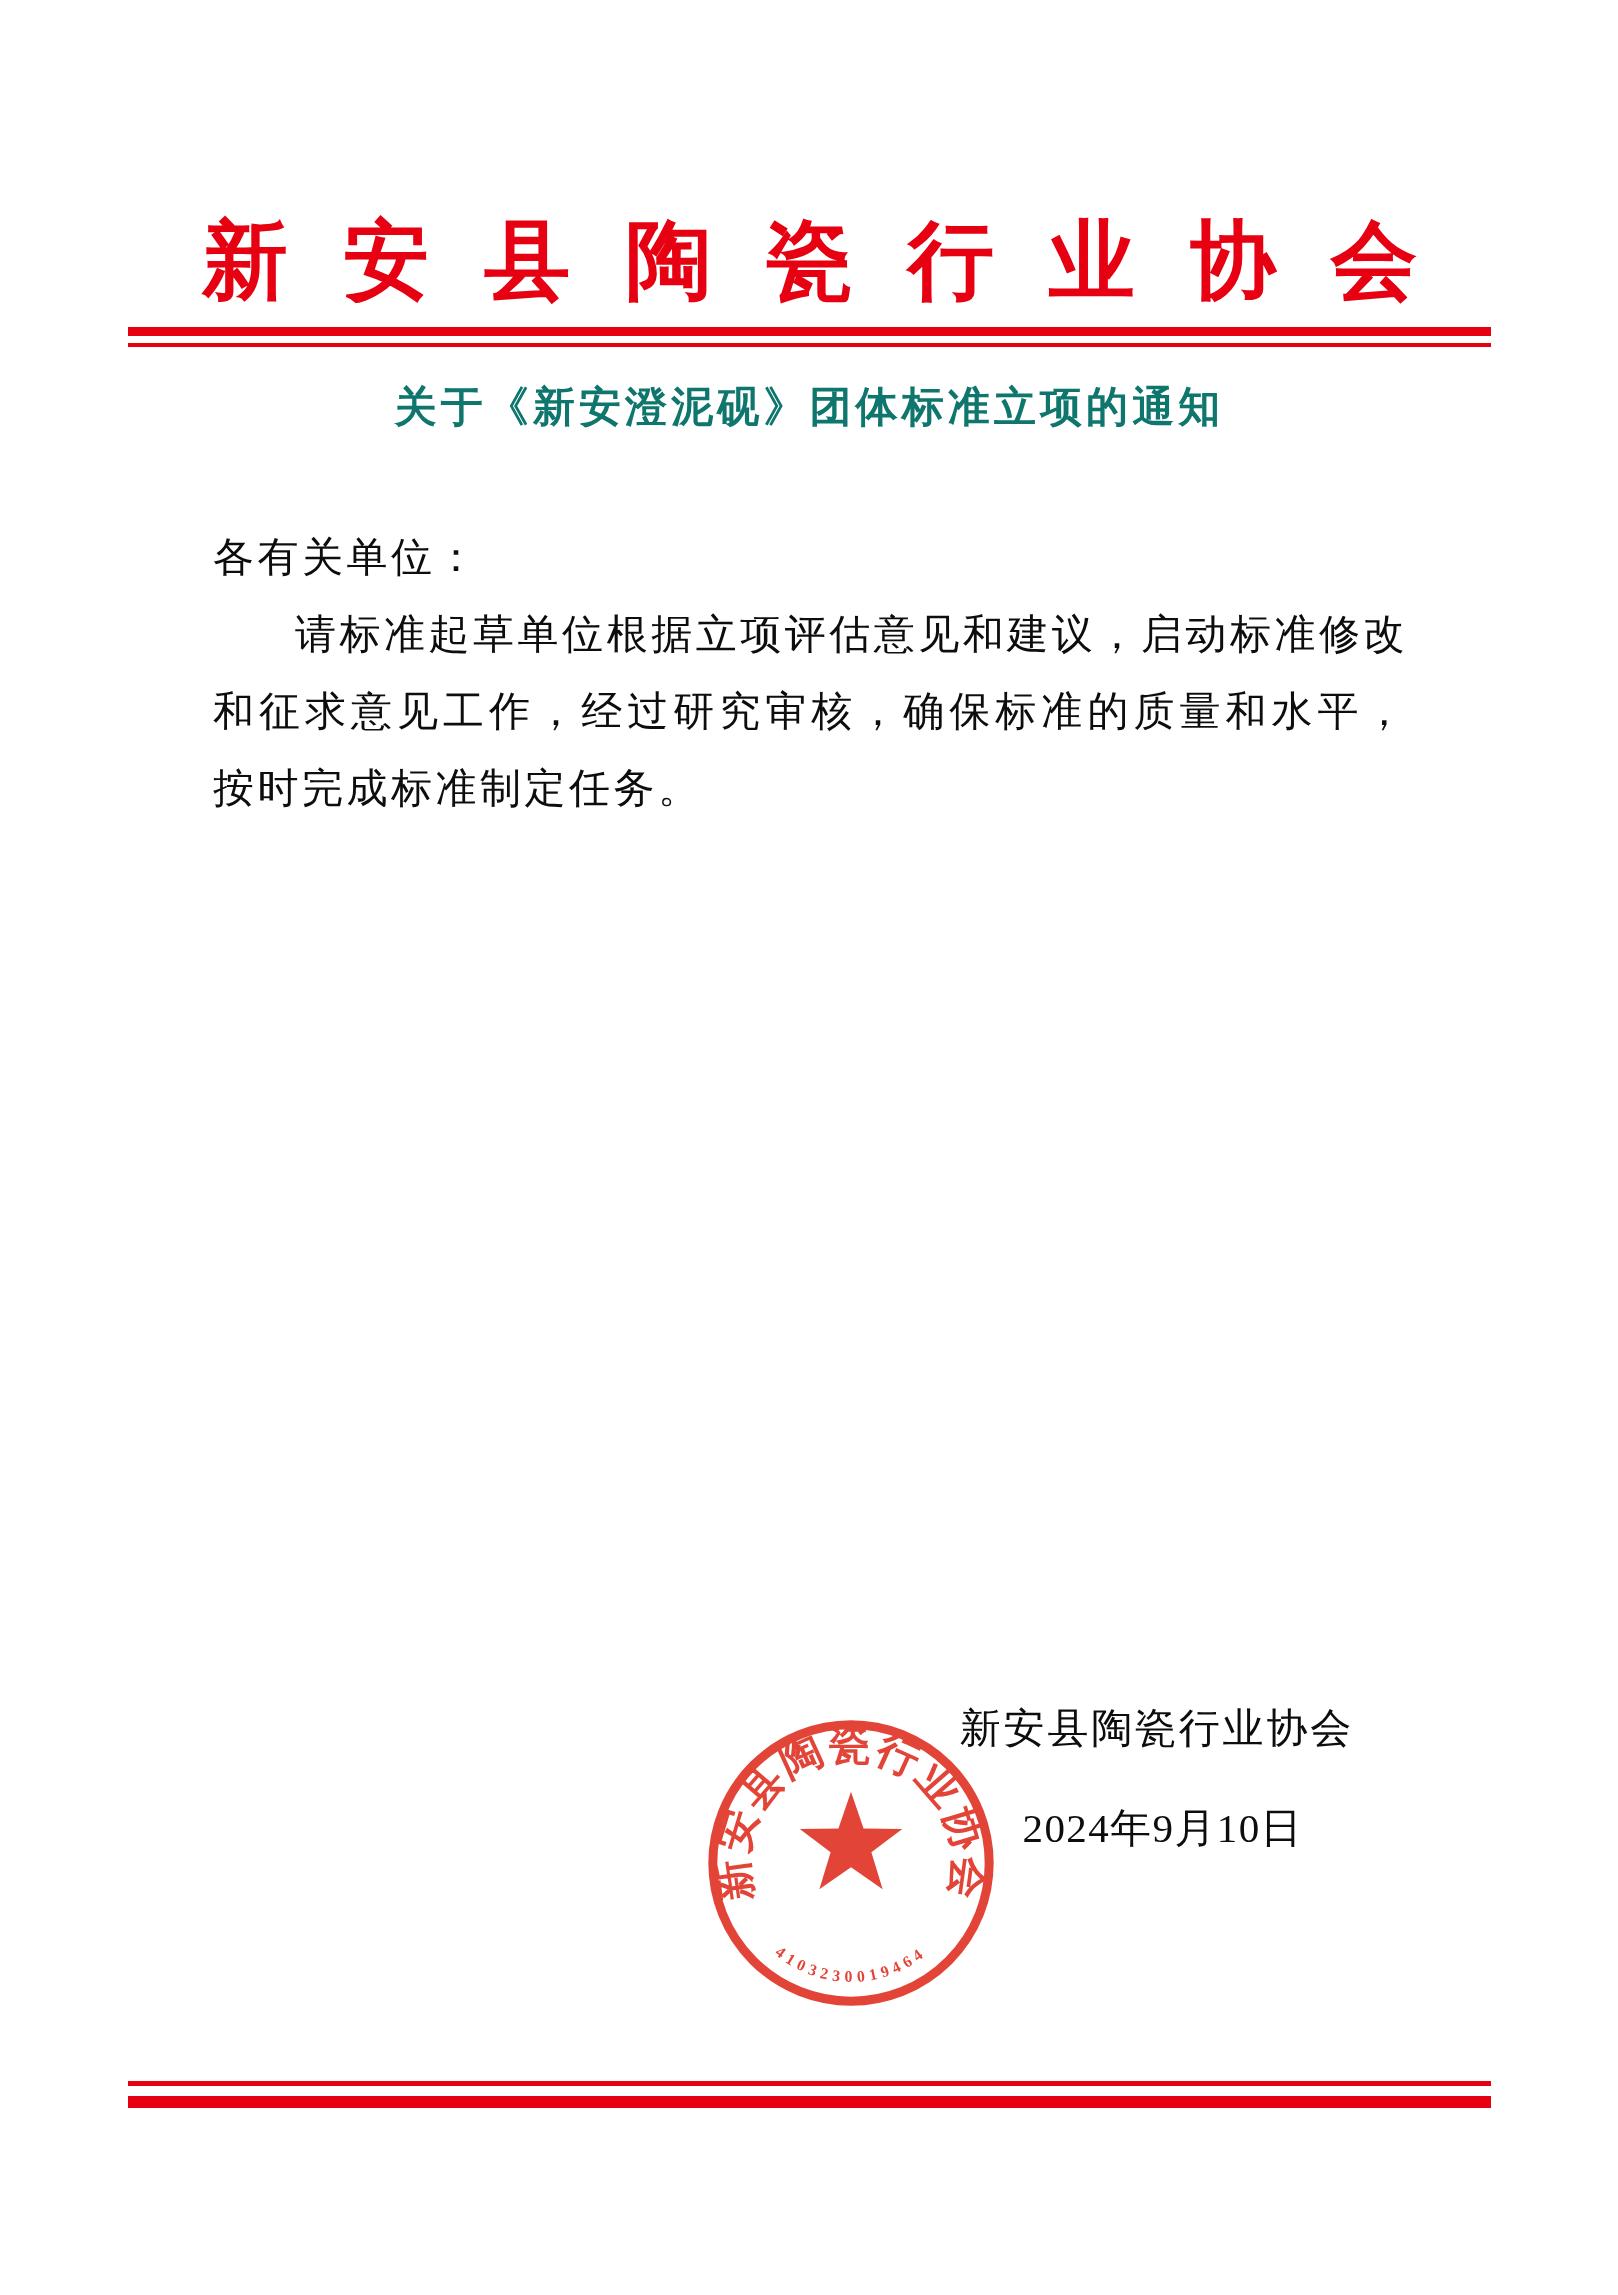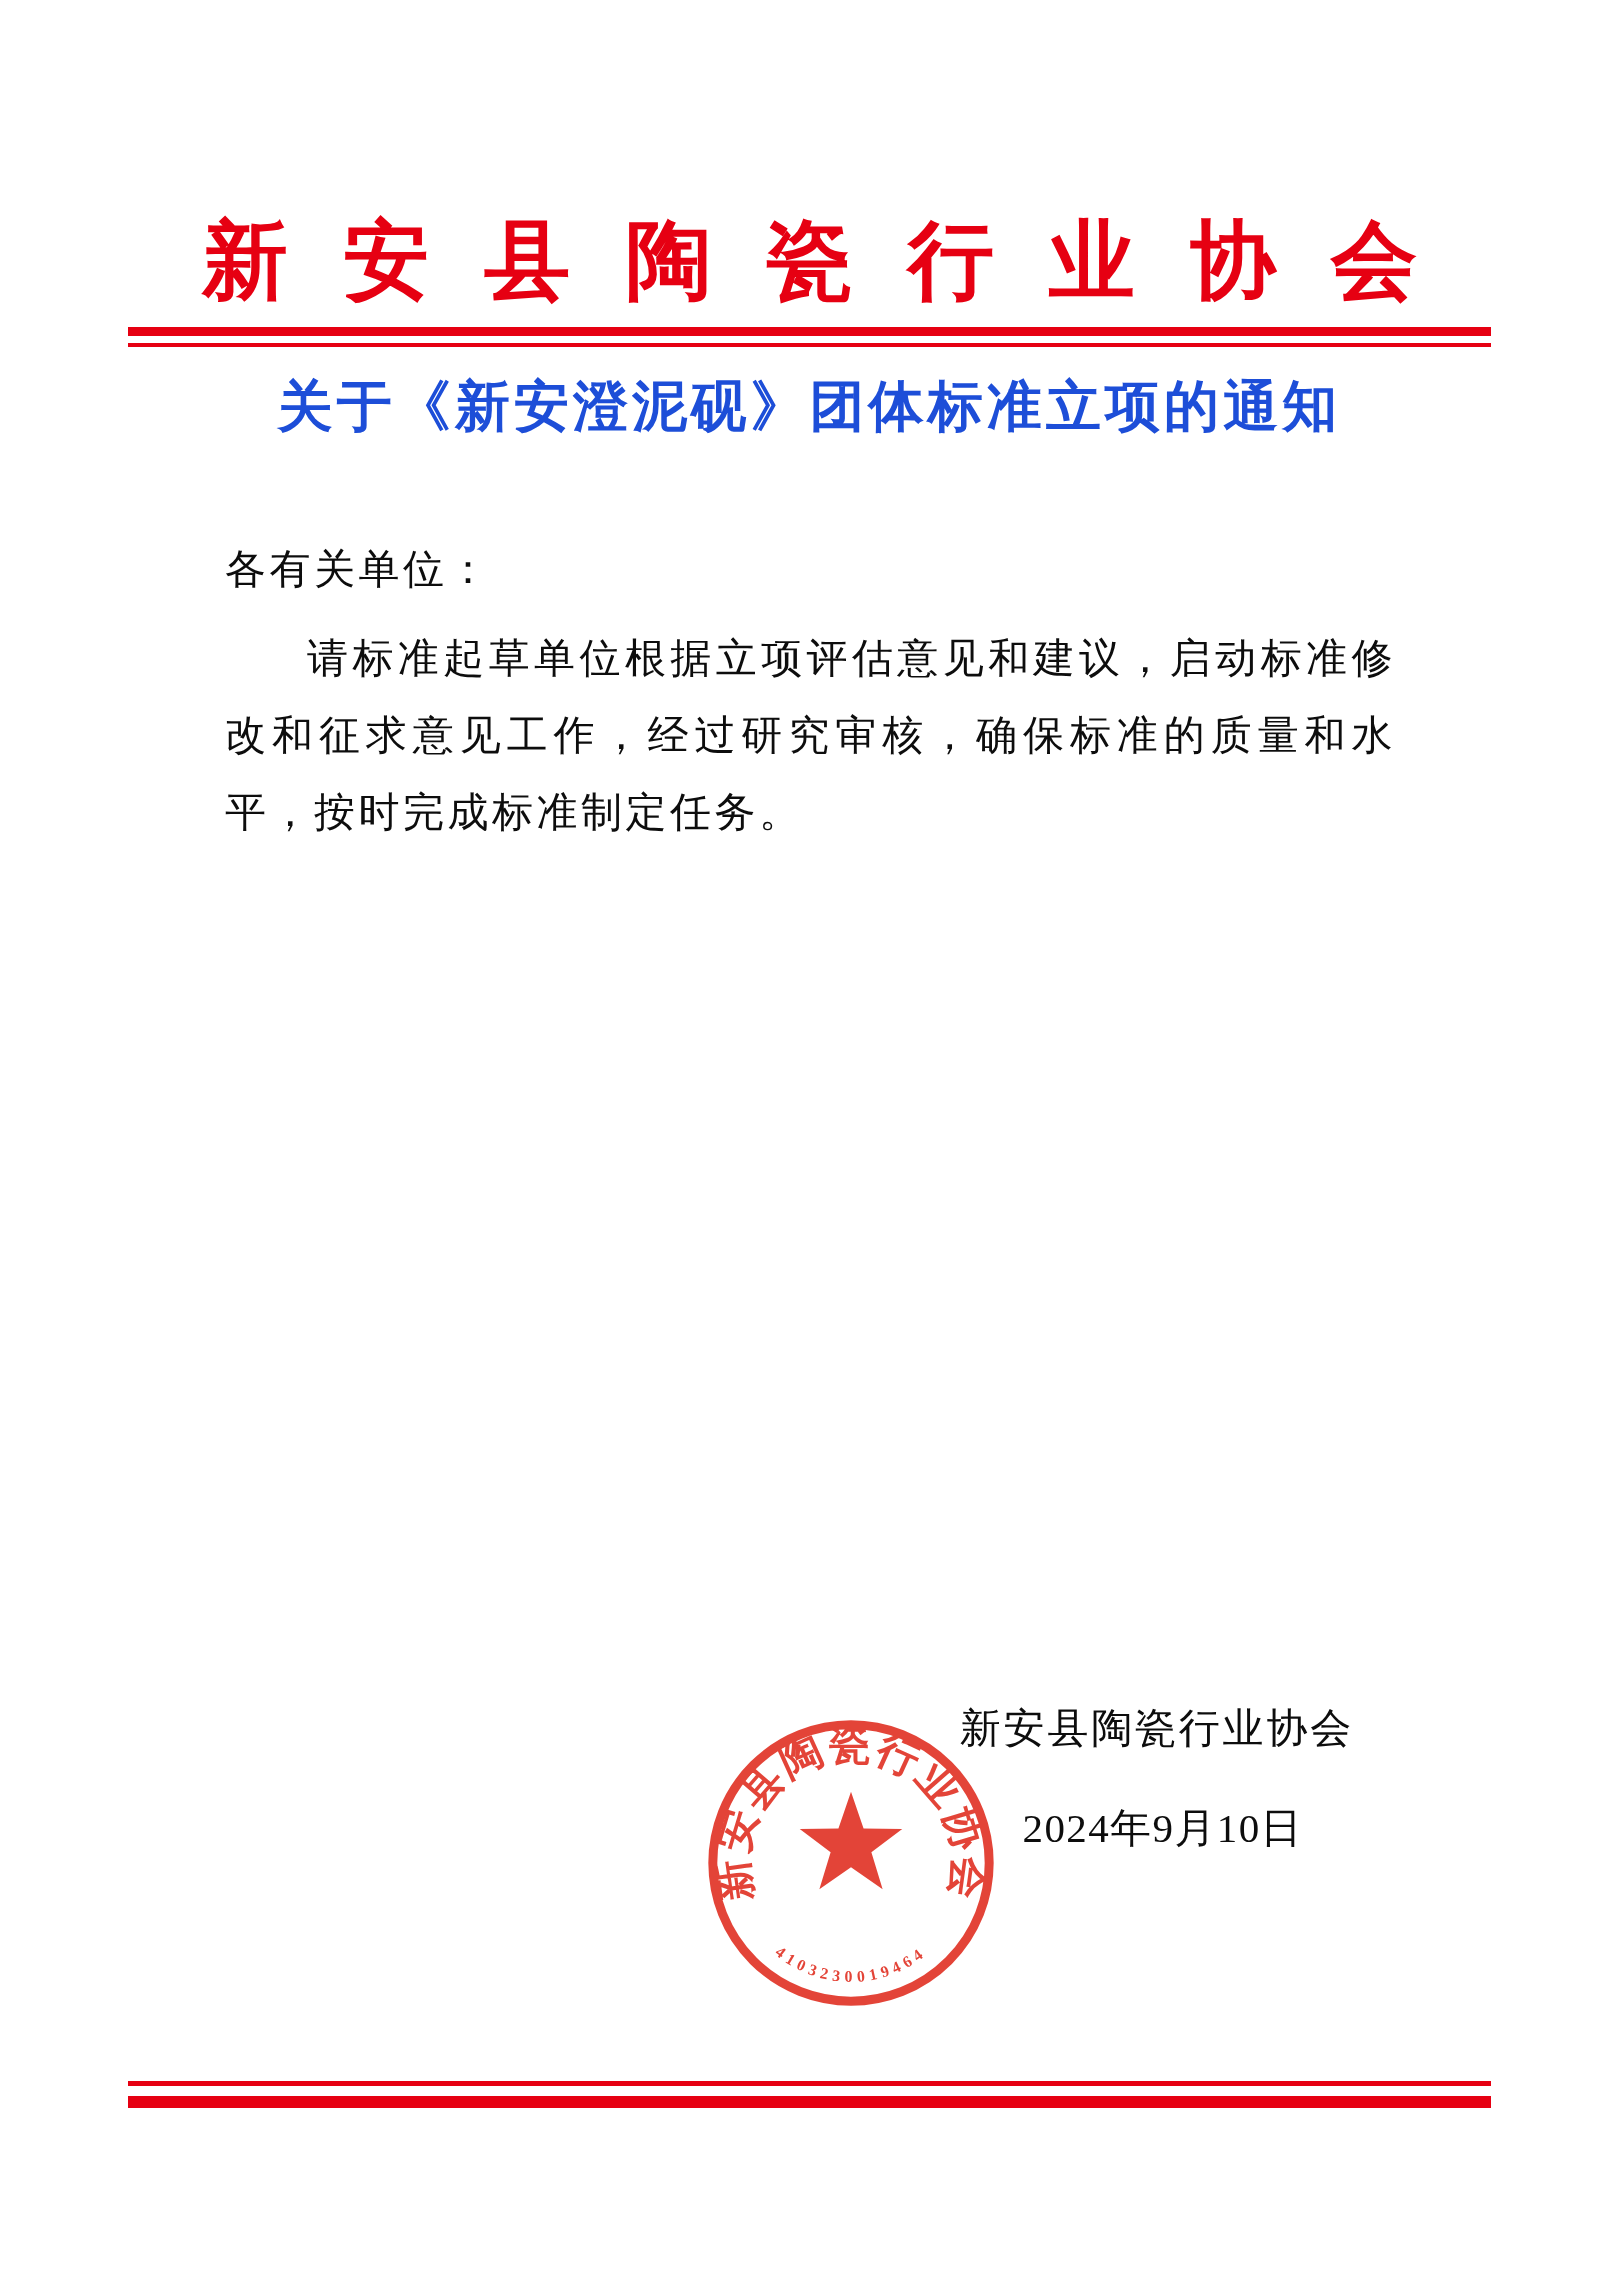--- a/index.html
+++ b/index.html
@@ -13,28 +13,28 @@
             font-size:86px;line-height:97px;font-weight:900;color:#e60012;
             white-space:nowrap;}
   .rule{position:absolute;left:128px;width:1363px;background:#e60012;}
   .rule.hdr-thick{top:327px;height:9px;}
   .rule.hdr-thin{top:343px;height:4.1px;}
   .rule.ftr-thin{top:2081px;height:4.8px;}
   .rule.ftr-thick{top:2096px;height:11.7px;}
 
   
   .doc-title{position:absolute;top:369px;left:0;width:1619px;margin:0;
-             text-align:center;font-size:55px;line-height:76px;font-weight:700;
-             letter-spacing:4.1px;color:#1d4ed8;}
+             text-align:center;font-size:42px;line-height:76px;font-weight:700;
+             letter-spacing:4.1px;color:#0f766e;}
 
   
   .body-text{position:absolute;top:519px;left:213px;width:1195px;
              font-size:41px;line-height:77px;letter-spacing:3.5px;
              text-align:justify;color:#0d0d0d;}
-  .body-text p{margin:12px;text-indent:2em;}
+  .body-text p{margin:0;text-indent:2em;}
   .body-text p.salutation{text-indent:0;}
 
   
   .sig-org{position:absolute;top:1703px;right:265px;margin:0;
            font-size:41px;line-height:50px;letter-spacing:2.8px;white-space:nowrap;}
   .sig-date{position:absolute;top:1791px;right:304px;margin:12px;
             font-size:41px;line-height:50px;letter-spacing:1.4px;white-space:nowrap;}
 
   
   .seal{position:absolute;left:699px;top:1711px;width:304px;height:304px;

